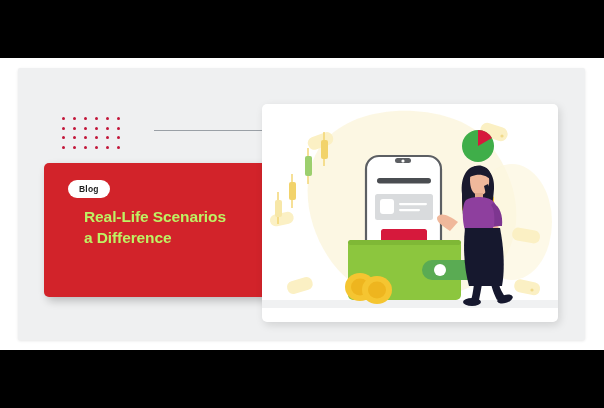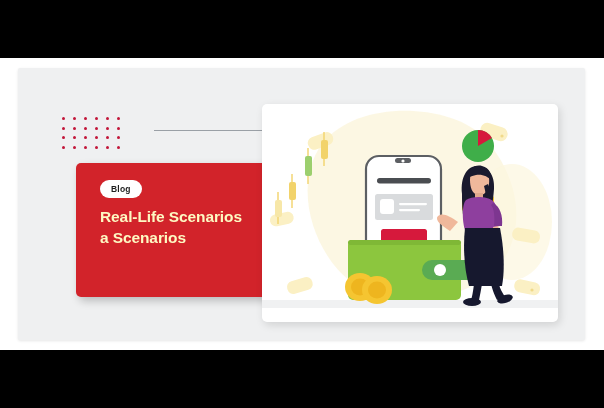--- a/index.html
+++ b/index.html
@@ -23,27 +23,27 @@
   #dot-grid i { display:block; width:3px; height:3px; border-radius:50%;
                 background:#c2163a; justify-self:center; align-self:center; }
 
   
   #rule { position:absolute; left:136px; top:62px; width:119px; height:1px;
           background:#9aa0a6; }
 
   
   #red-card { position:absolute; left:26px; top:95px; width:256px; height:134px;
               background:#d2232a; border-radius:5px;
-              box-shadow:3px 4px 8px rgba(0,0,0,.22); overflow:hidden;margin-left:32px; }
+              box-shadow:3px 4px 8px rgba(0,0,0,.22); overflow:hidden; }
   #blog-badge { position:absolute; left:24px; top:17px;
                 background:#ffffff; color:#1f1f1f;
                 font-size:8.5px; font-weight:bold; letter-spacing:.2px;
                 padding:4px 11px; border-radius:9px; }
-  #headline { position:absolute; left:24px; top:44px; width:222px;
-              color:#fef9c3; font-size:15.5px; font-weight:bold;
+  #headline { position:absolute; left:40px; top:44px; width:222px;
+              color:#bef264; font-size:15.5px; font-weight:bold;
               line-height:1.33; letter-spacing:-.1px; }
   #headline span { display:block; }
 
   
   #illus-panel { position:absolute; left:244px; top:36px; width:296px; height:218px;
                  background:#ffffff; border-radius:5px; overflow:hidden;
                  box-shadow:2px 3px 9px rgba(0,0,0,.13); }
   #illus-svg { position:absolute; left:0; top:0; width:296px; height:218px; display:block; }
 </style>
 </head>
@@ -80,21 +80,21 @@
           <i></i>
           <i></i>
       </div>
 
       <div id="rule"></div>
 
       <div id="red-card">
         <div id="blog-badge">Blog</div>
         <div id="headline">
           <span>Real-Life Scenarios</span>
-          <span>a Scenarios</span>
+          <span>a Difference</span>
         </div>
       </div>
 
       <div id="illus-panel">
         <svg id="illus-svg" viewBox="0 0 296 218">
 
           <g>
             <path d="M60 40 C95 -5 185 0 218 30 C252 62 268 118 240 158
                      C212 198 130 206 92 180 C54 154 28 84 60 40 Z" fill="#fcf6de" opacity="0.85"></path>
             <ellipse cx="250" cy="118" rx="40" ry="58" fill="#fcf6de" opacity="0.7"></ellipse>

